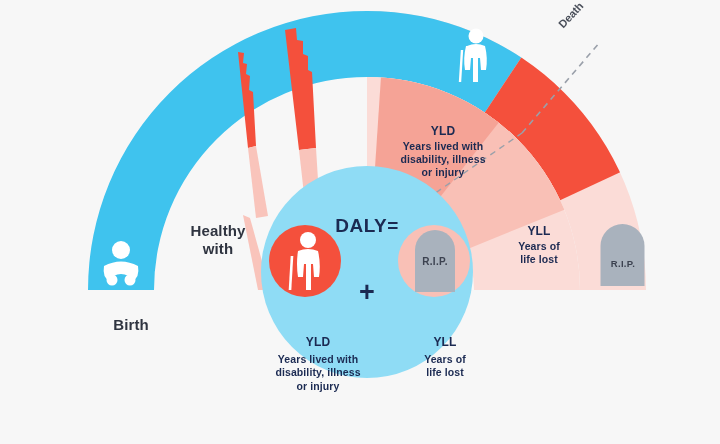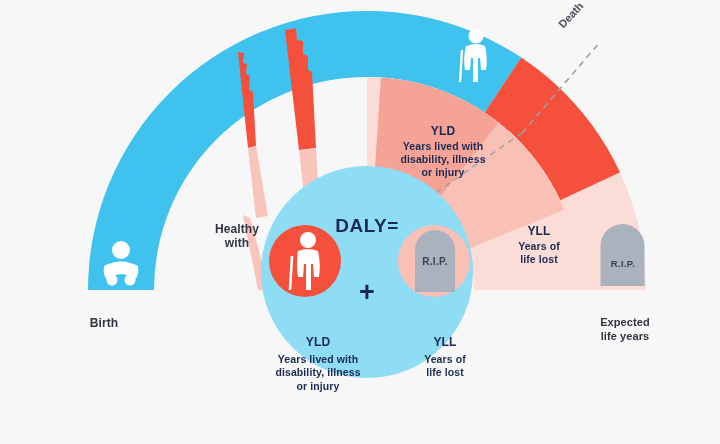--- a/index.html
+++ b/index.html
@@ -14,22 +14,22 @@
   svg.diagram{position:absolute;left:0;top:0;width:720px;height:444px;}
   .lbl{
     position:absolute;
     color:#1b2a52;
     font-weight:bold;
     text-align:center;
     line-height:1.18;
     letter-spacing:.1px;
     margin-top:32px;
   }
-  #healthy-life{left:182px;top:190px;width:110px;font-size:12px;color:#2f3440;text-align:center;}
-  #birth-label{left:49px;top:284px;width:110px;font-size:12px;color:#2f3440;}
+  #healthy-life{left:163px;top:190px;width:110px;font-size:15px;color:#2f3440;text-align:center;}
+  #birth-label{left:76px;top:284px;width:110px;font-size:15px;color:#2f3440;}
   #expected-label{left:565px;top:284px;width:120px;font-size:11px;color:#2f3440;line-height:1.25;}
   #yld-arc-label{left:378px;top:92px;width:130px;font-size:10.5px;color:#1b2a52;line-height:1.25;}
   #yld-arc-label .hd{font-size:12px;display:block;margin-bottom:1px;}
   #yll-arc-label{left:484px;top:192px;width:110px;font-size:10.5px;color:#1b2a52;line-height:1.25;}
   #yll-arc-label .hd{font-size:12px;display:block;margin-bottom:1px;}
   #death-label{
     position:absolute;left:556px;top:22px;width:60px;
     font-size:11px;font-weight:bold;color:#4a4f5a;
     transform:rotate(-47deg);transform-origin:left top;
     white-space:nowrap;
@@ -137,24 +137,20 @@
     <path d="M 415 292 L 415 250 a 20 20 0 0 1 40 0 l 0 42 Z" fill="#a9b2bd"></path>
   </svg>
 
   <div class="lbl" id="healthy-life">
     <span>Healthy</span><br>
     <span>with</span>
   </div>
 
   <div class="lbl" id="birth-label">Birth</div>
 
-  <div class="lbl" id="expected-label">
-    <span>Expected</span><br>
-    <span>life years</span>
-  </div>
 
   <div class="lbl" id="yld-arc-label">
     <span class="hd">YLD</span>
     <span>Years lived with</span><br>
     <span>disability, illness</span><br>
     <span>or injury</span>
   </div>
 
   <div class="lbl" id="yll-arc-label">
     <span class="hd">YLL</span>

